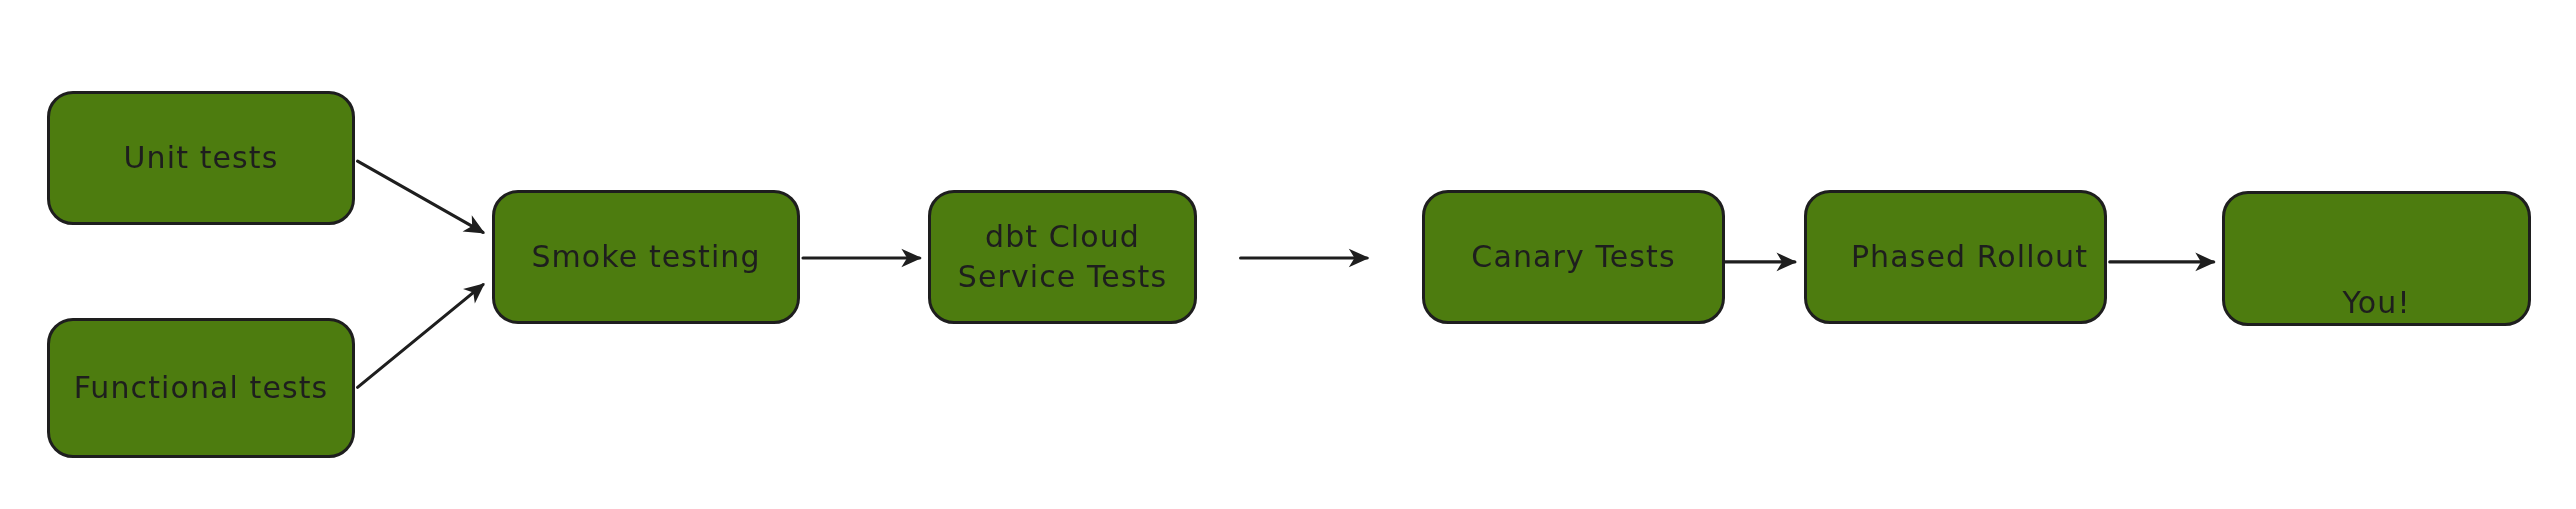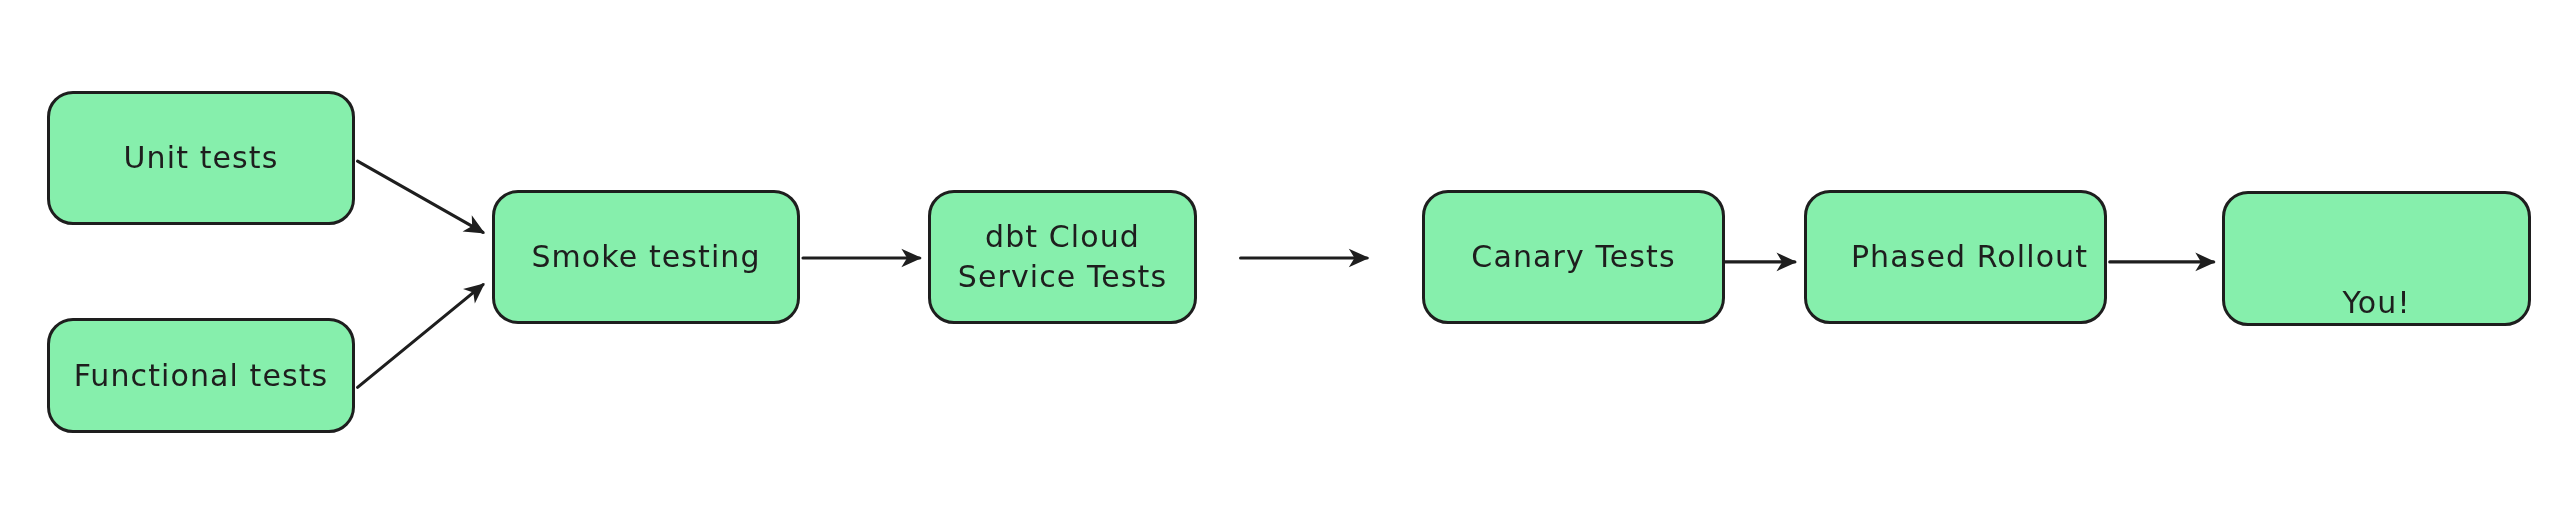--- a/index.html
+++ b/index.html
@@ -23,38 +23,38 @@
     top: 0;
     width: 2576px;
     height: 510px;
     pointer-events: none;
   }
   .node {
     position: absolute;
     box-sizing: border-box;
     border: 3.2px solid #1e1e1e;
     border-radius: 26px;
-    background: #86efac;
+    background: #4d7c0f;
     display: flex;
     align-items: center;
     justify-content: center;
     text-align: center;
   }
   .node-label {
     font-family: "DejaVu Sans", sans-serif;
     font-size: 30px;
     line-height: 1.32;
     color: #1e1e1e;
     letter-spacing: 1.1px;
     white-space: pre-line;
     padding: 0 10px;
   }
   
   #node-unit-tests        { left: 47px;   top: 91px;  width: 308px; height: 134px; }
-  #node-functional-tests  { left: 47px;   top: 318px; width: 308px; height: 115px; }
+  #node-functional-tests  { left: 47px;   top: 318px; width: 308px; height: 140px; }
   #node-smoke-testing     { left: 492px;  top: 190px; width: 308px; height: 134px; }
   #node-dbt-cloud         { left: 928px;  top: 190px; width: 269px; height: 134px; }
   #node-canary-tests      { left: 1376px; top: 190px; width: 303px; height: 134px; margin-left: 46px; }
   #node-phased-rollout    { left: 1804px; top: 190px; width: 303px; height: 134px; padding-left: 28px; }
   #node-you               { left: 2222px; top: 191px; width: 309px; height: 135px; align-items: flex-end; }
 </style>
 </head>
 <body>
 
 <div id="canvas">

